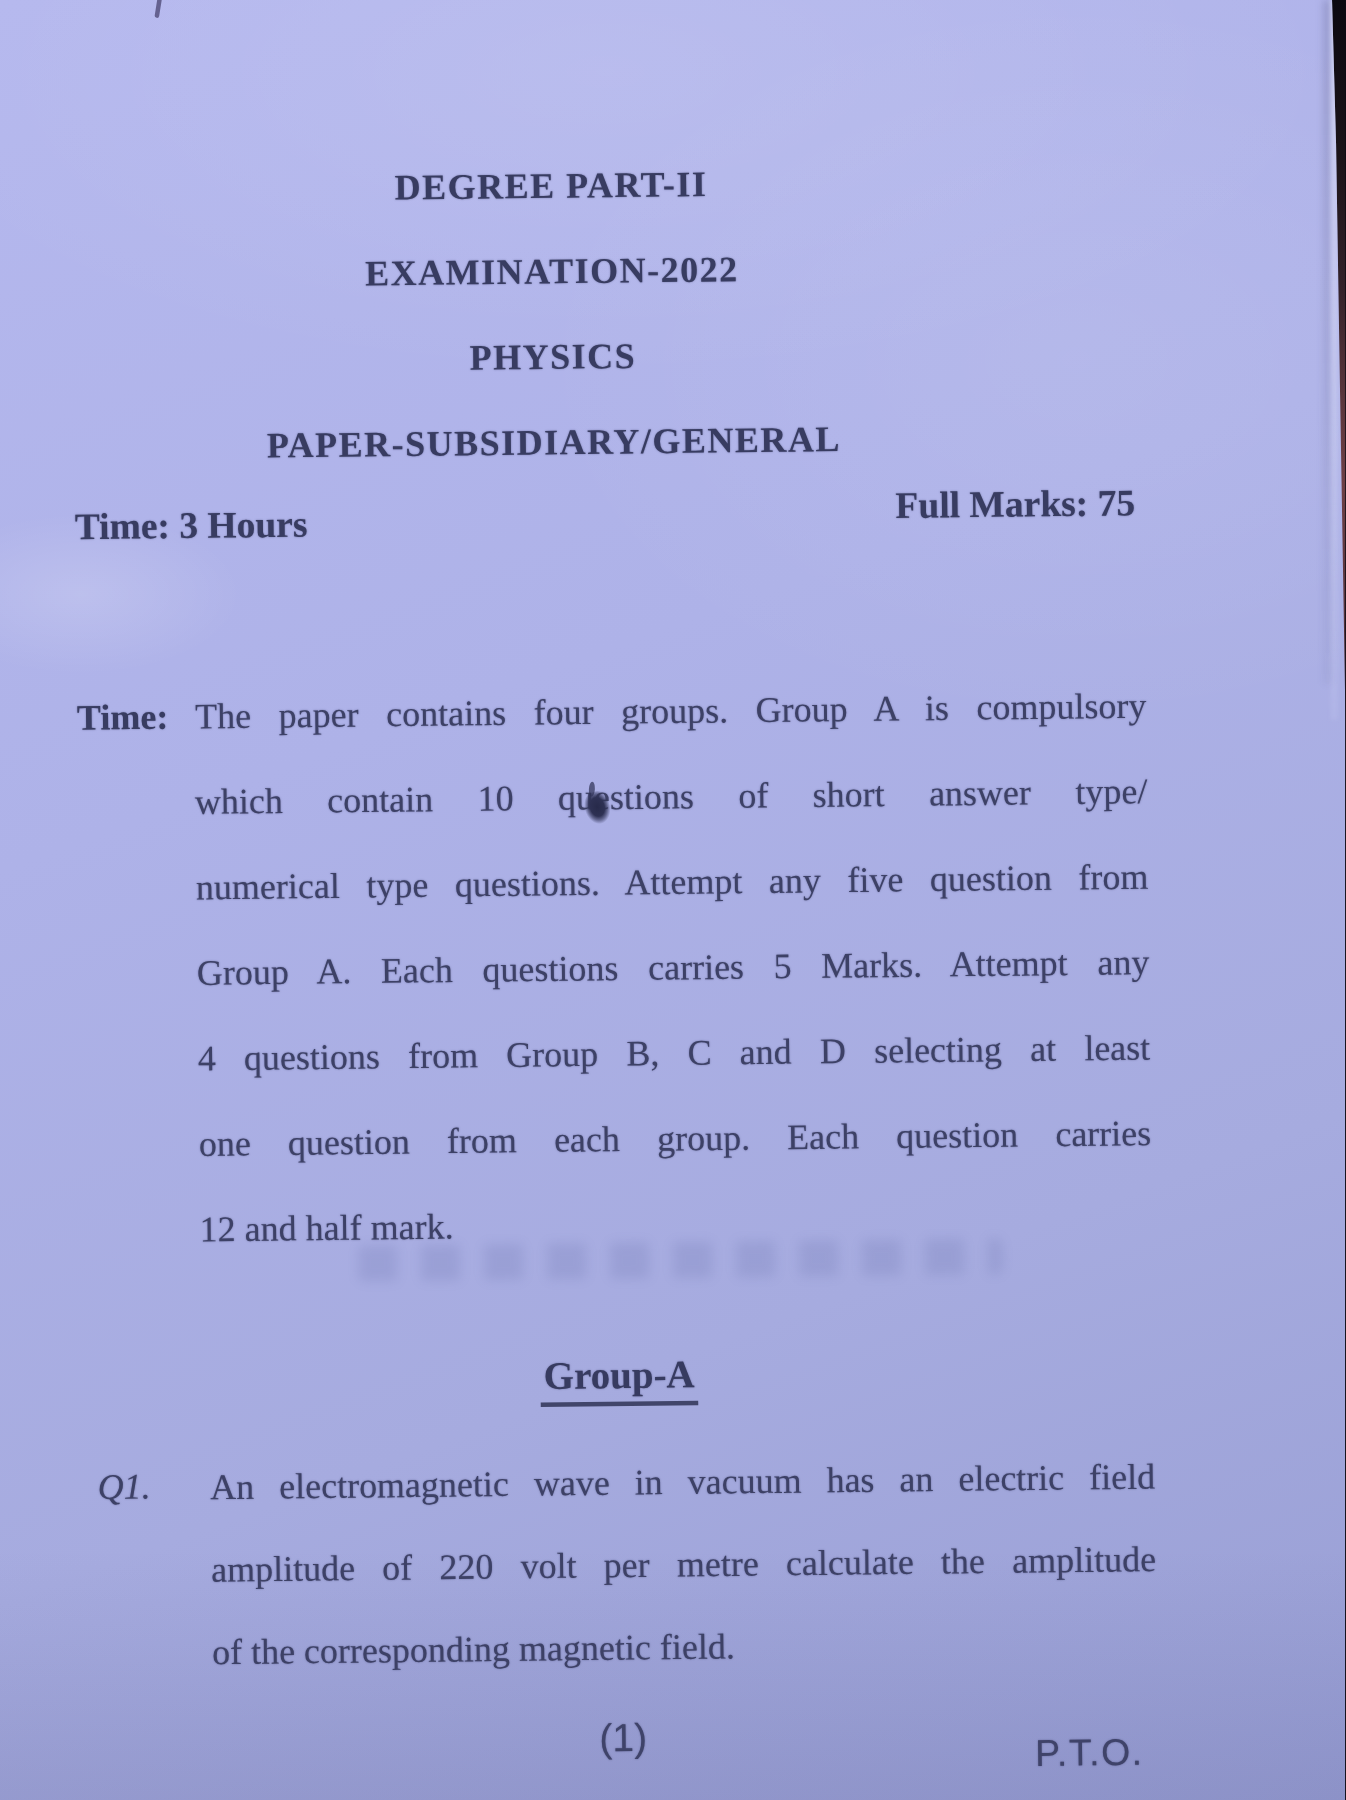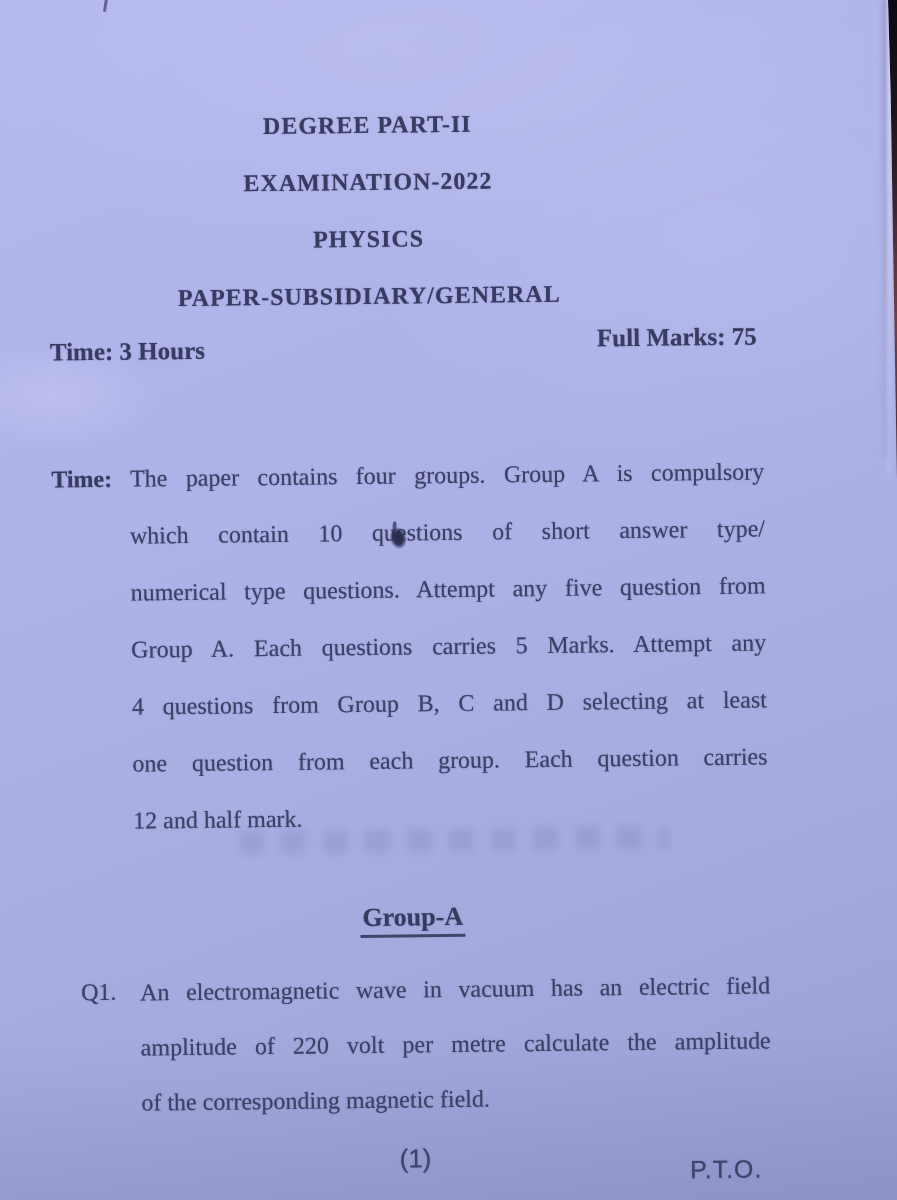--- a/index.html
+++ b/index.html
@@ -59,21 +59,21 @@
 
   .ghost-text{position:absolute;top:828px;left:235px;width:430px;height:24px;
     background:repeating-linear-gradient(90deg, rgba(72,82,145,.5) 0 26px, transparent 26px 42px);
     filter:blur(4px);opacity:.28;border-radius:4px;}
 
   .section-heading{position:absolute;top:902px;left:52px;width:713px;text-align:center;}
   .section-heading span{display:inline-block;font-weight:bold;font-size:26px;color:#373b60;
     border-bottom:3px solid #41456a;padding:0 2px 2px 2px;}
 
   .question-block{position:absolute;top:962px;left:52px;width:713px;}
-  .q-number{position:absolute;left:24px;top:13px;font-size:24px;color:#3d4166;}
+  .q-number{position:absolute;left:8px;top:13px;font-size:24px;color:#3d4166;font-style:italic;}
   .q-lines{margin-left:83px;width:630px;}
   .q-line{line-height:55px;font-size:24px;text-align:justify;text-align-last:justify;}
   .q-line.last{text-align-last:left;}
 
   .footer-page{position:absolute;top:1136px;left:52px;width:713px;height:44px;
     line-height:44px;text-align:center;font-family:"Liberation Sans","DejaVu Sans",sans-serif;
     font-size:26px;color:#3f4369;}
   .footer-pto{position:absolute;top:1152px;left:683px;height:40px;line-height:40px;
     font-family:"Liberation Sans","DejaVu Sans",sans-serif;font-size:25px;
     letter-spacing:1px;color:#3f4369;}

